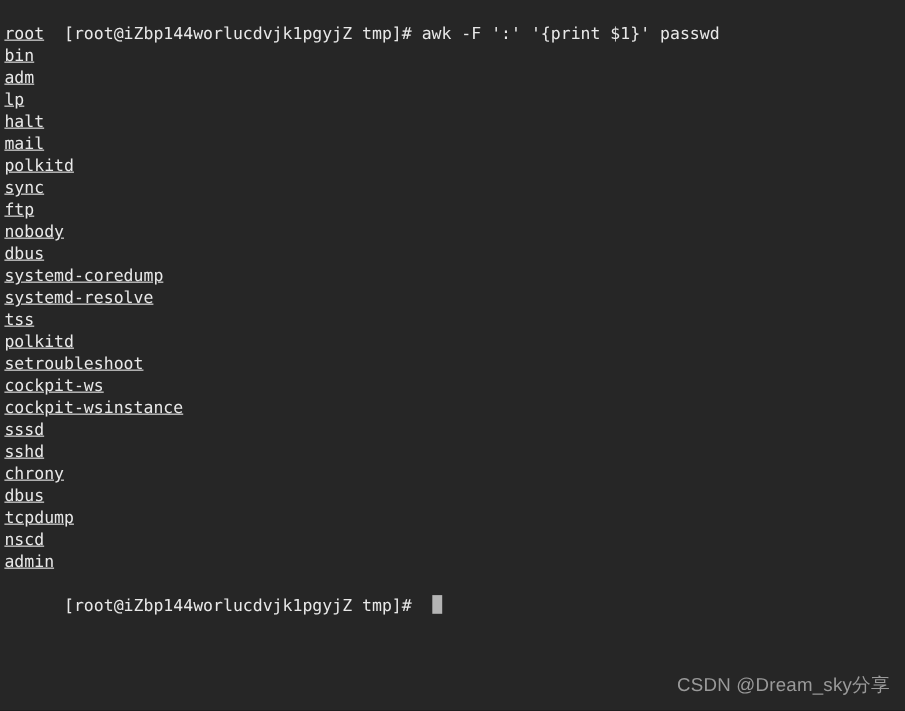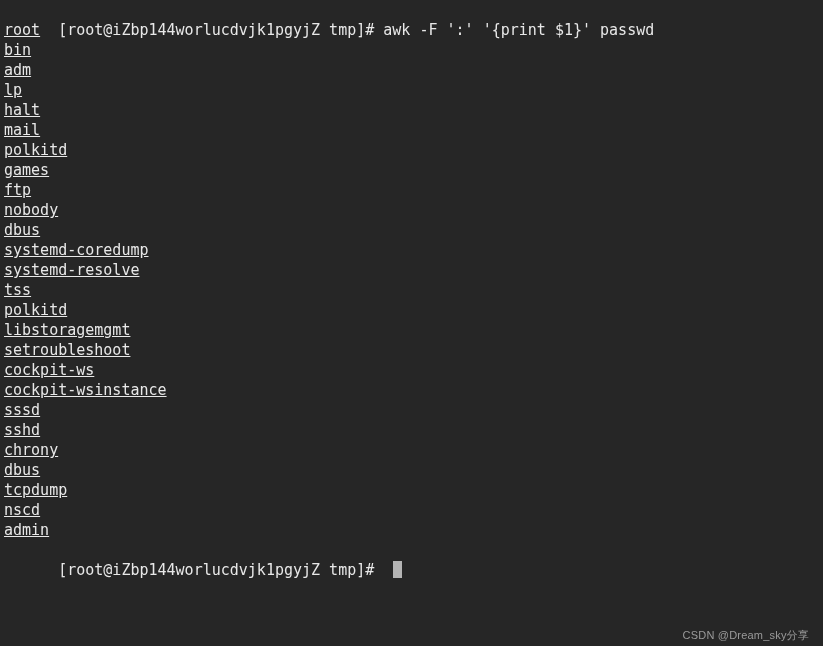--- a/index.html
+++ b/index.html
@@ -46,23 +46,23 @@
     display: inline-block;
     width: 9px;
     height: 17px;
     background: #b4b4b4;
     vertical-align: -3px;
     margin-left: 10px;
   }
   .watermark {
     position: absolute;
     right: 14px;
-    bottom: 0;
+    bottom: 12px;
     font-family: "Liberation Sans", "DejaVu Sans", sans-serif;
-    font-size: 11px;
+    font-size: 17px;
     line-height: 22px;
     color: #9a9a9a;
     white-space: pre;
     letter-spacing: 0.2px;
   }
 </style>
 </head>
 <body>
 
 <div id="terminal">
@@ -72,29 +72,28 @@
       <span>[root@iZbp144worlucdvjk1pgyjZ tmp]# </span><span>awk -F ':' '{print $1}' passwd</span>
     </div>
 
     <div class="line">root</div>
     <div class="line">bin</div>
     <div class="line">adm</div>
     <div class="line">lp</div>
     <div class="line">halt</div>
     <div class="line">mail</div>
     <div class="line">polkitd</div>
-    <div class="line">games</div>
+    <div class="line">sync</div>
     <div class="line">ftp</div>
     <div class="line">nobody</div>
     <div class="line">dbus</div>
     <div class="line">systemd-coredump</div>
     <div class="line">systemd-resolve</div>
     <div class="line">tss</div>
     <div class="line">polkitd</div>
-    <div class="line">libstoragemgmt</div>
     <div class="line">setroubleshoot</div>
     <div class="line">cockpit-ws</div>
     <div class="line">cockpit-wsinstance</div>
     <div class="line">sssd</div>
     <div class="line">sshd</div>
     <div class="line">chrony</div>
     <div class="line">dbus</div>
     <div class="line">tcpdump</div>
     <div class="line">nscd</div>
     <div class="line">admin</div>

